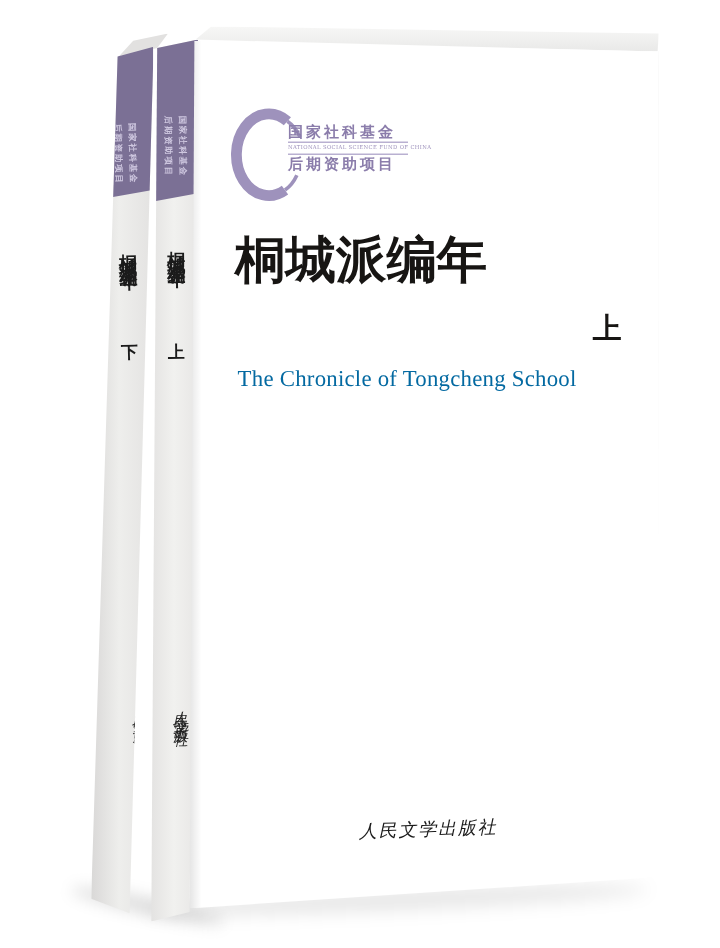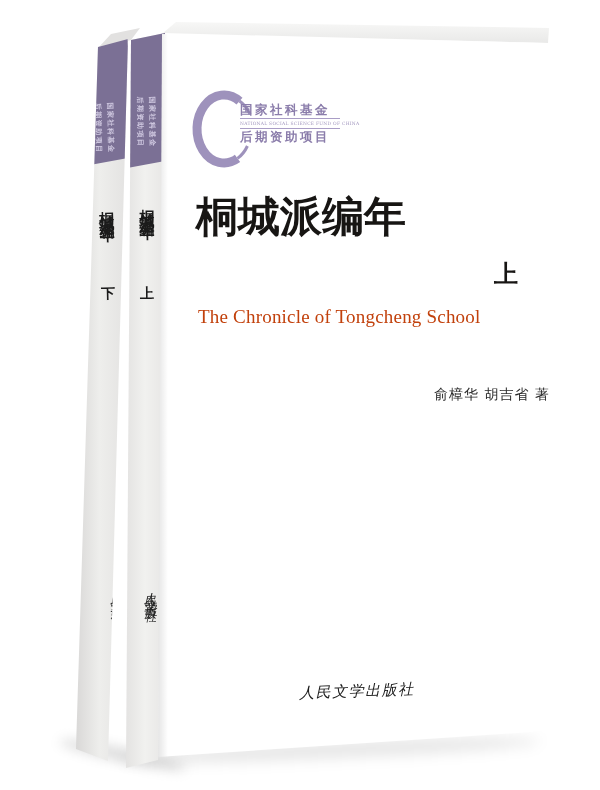--- a/index.html
+++ b/index.html
@@ -70,21 +70,21 @@
   .logo-textblock{position:absolute;left:52px;top:15px;width:100px;}
   .logo-line-cn{font-size:12.5px;font-weight:bold;letter-spacing:2.5px;color:#8b7dab;
     white-space:nowrap;line-height:1.1;}
   .logo-rule{height:1px;background:#a99dc6;margin:1.5px 0;}
   .logo-line-en{font-size:4.5px;letter-spacing:0.3px;color:#9e92bc;white-space:nowrap;
     transform:scaleX(0.98);transform-origin:left;line-height:1.2;}
 
   .cover-title{position:absolute;left:38px;top:162px;font-size:42px;font-weight:bold;
     color:#171513;letter-spacing:0px;white-space:nowrap;line-height:1;}
   .cover-volume{position:absolute;left:336px;top:224px;font-size:24px;font-weight:bold;color:#171513;}
-  .cover-subtitle{position:absolute;left:40px;top:272px;font-size:19px;color:#c2410c;
+  .cover-subtitle{position:absolute;left:40px;top:272px;font-size:19px;color:#0369a1;
     font-family:"Liberation Serif", serif;white-space:nowrap;letter-spacing:0.2px;}
   .cover-authors{position:absolute;left:276px;top:352px;font-size:14px;color:#2a2a2a;
     letter-spacing:1px;white-space:nowrap;}
   .cover-publisher{position:absolute;left:141px;top:648px;font-size:15px;color:#1a1a1a;
     font-style:italic;letter-spacing:1.5px;transform:rotate(-2deg);white-space:nowrap;}
 </style>
 </head>
 <body>
 
 <div class="stage">
@@ -141,17 +141,16 @@
         <div class="logo-rule"></div>
         <div class="logo-line-en">NATIONAL SOCIAL SCIENCE FUND OF CHINA</div>
         <div class="logo-rule"></div>
         <div class="logo-line-cn">后期资助项目</div>
       </div>
     </div>
 
     <div class="cover-title">桐城派编年</div>
     <div class="cover-volume">上</div>
     <div class="cover-subtitle">The Chronicle of Tongcheng School</div>
-    <div class="cover-authors">俞樟华 胡吉省 著</div>
     <div class="cover-publisher">人民文学出版社</div>
   </div>
 
 </div>
 
 </body></html>

